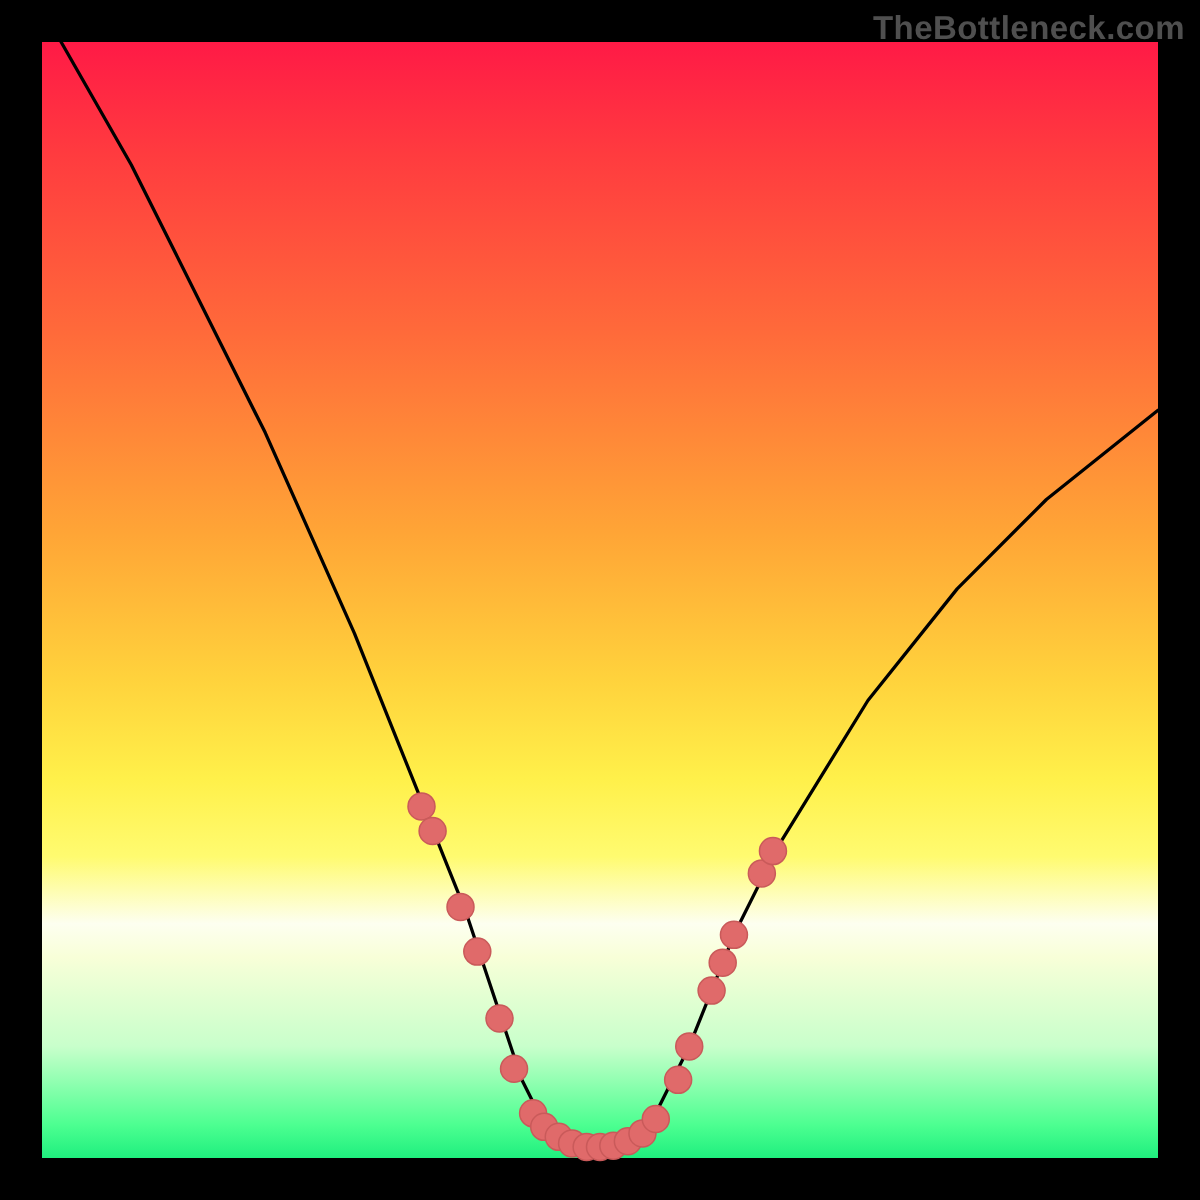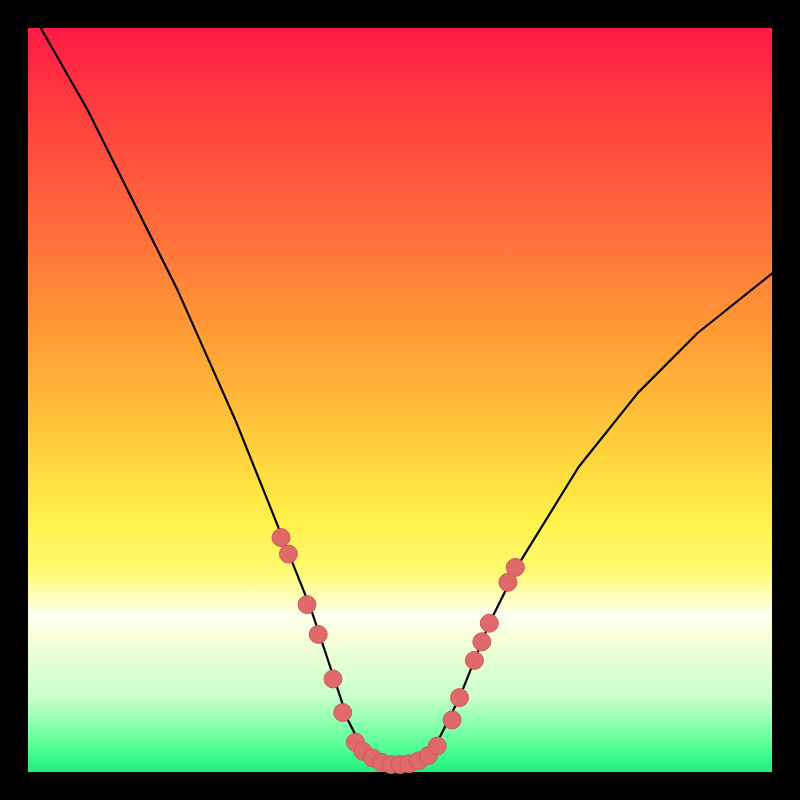--- a/index.html
+++ b/index.html
@@ -85,13 +85,14 @@
           <circle cx="424.1" cy="691.9" r="9" fill="#e06a6a" stroke="#c95a5a" stroke-width="1"></circle>
           <circle cx="431.5" cy="669.6" r="9" fill="#e06a6a" stroke="#c95a5a" stroke-width="1"></circle>
           <circle cx="446.4" cy="632.4" r="9" fill="#e06a6a" stroke="#c95a5a" stroke-width="1"></circle>
           <circle cx="453.8" cy="613.8" r="9" fill="#e06a6a" stroke="#c95a5a" stroke-width="1"></circle>
           <circle cx="461.3" cy="595.2" r="9" fill="#e06a6a" stroke="#c95a5a" stroke-width="1"></circle>
           <circle cx="479.9" cy="554.3" r="9" fill="#e06a6a" stroke="#c95a5a" stroke-width="1"></circle>
           <circle cx="487.3" cy="539.4" r="9" fill="#e06a6a" stroke="#c95a5a" stroke-width="1"></circle>
         </g>
     </svg>
   </div>
+  <div class="watermark">TheBottleneck.com</div>
 </div>
 
 </body></html>

